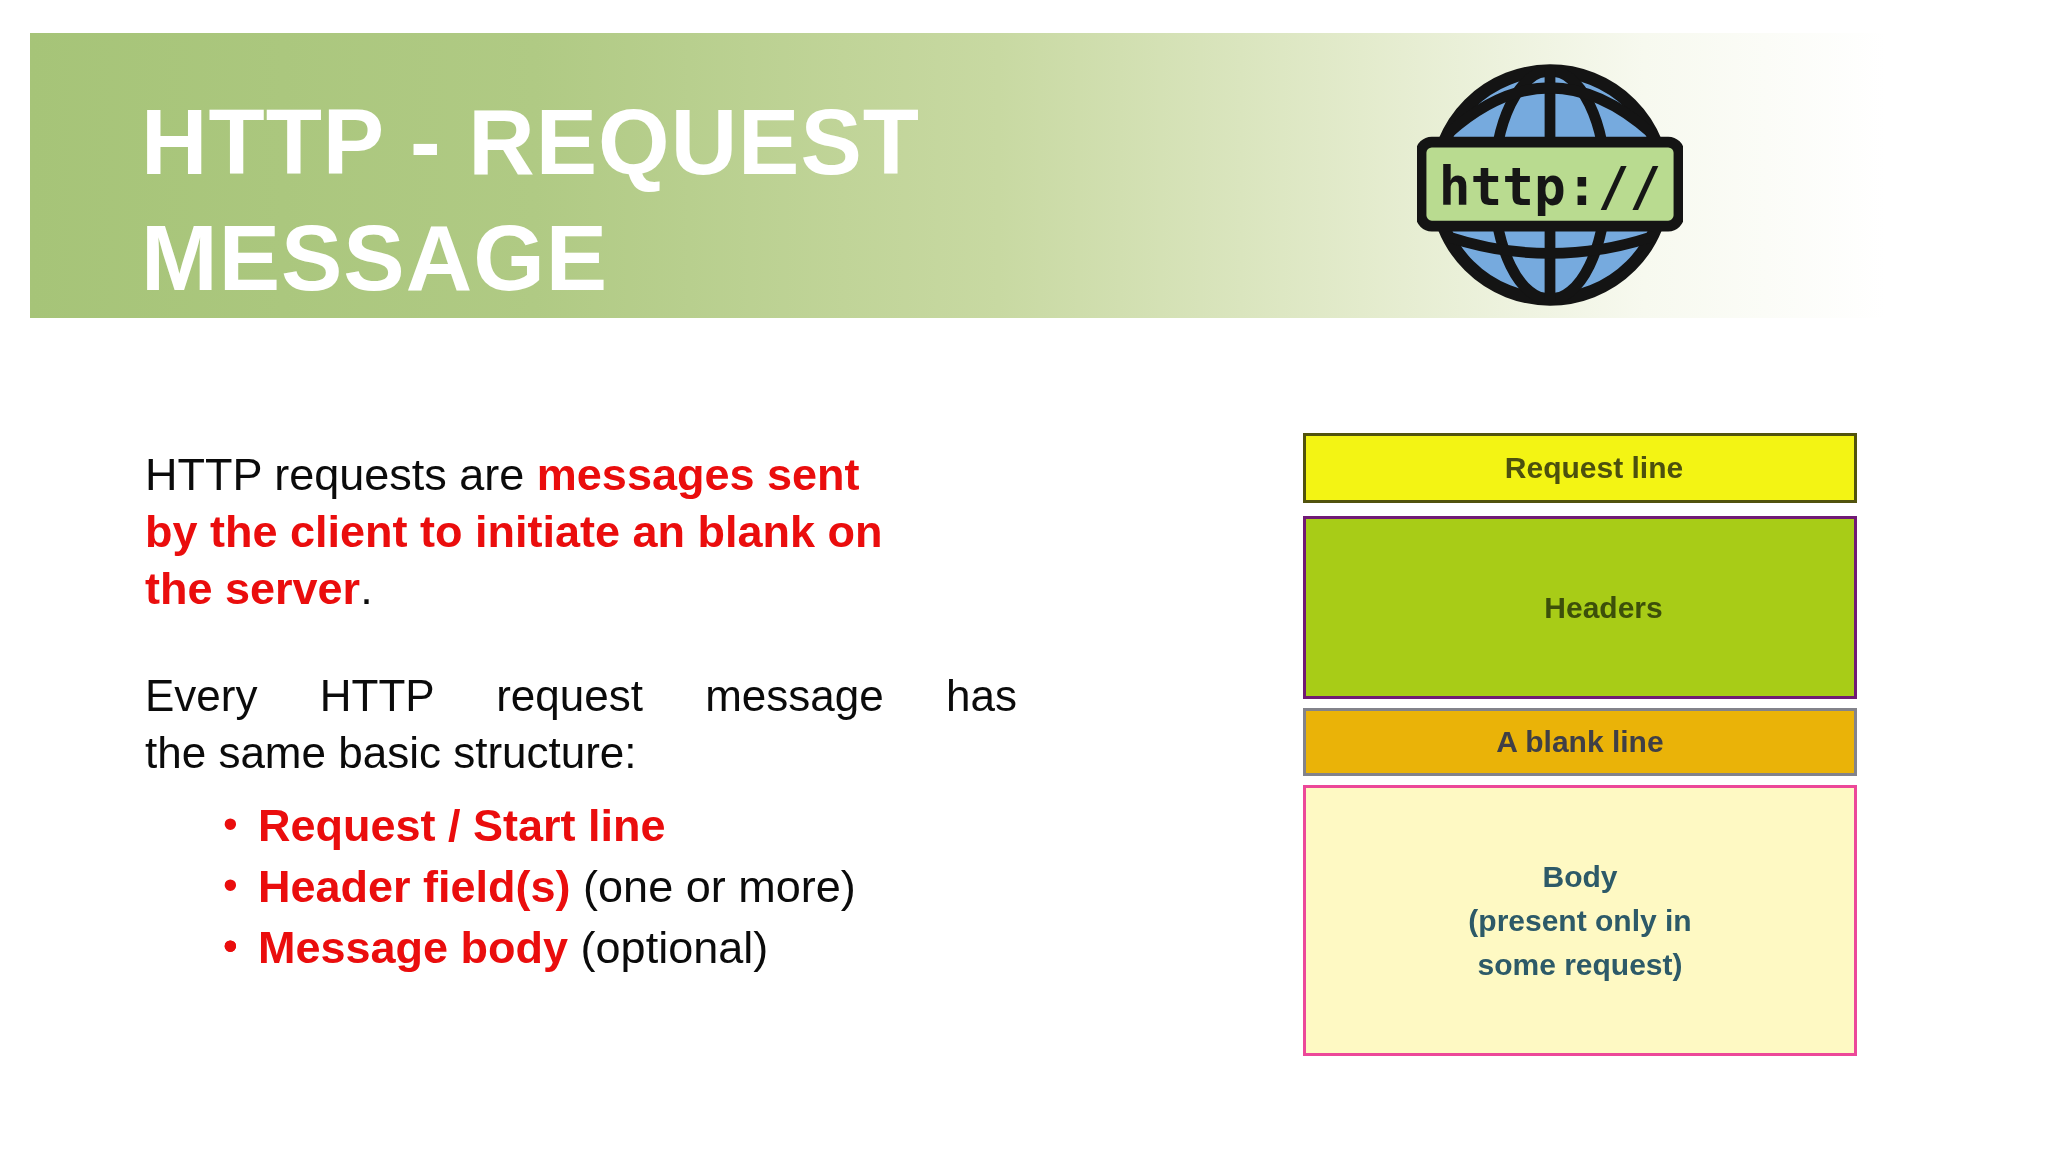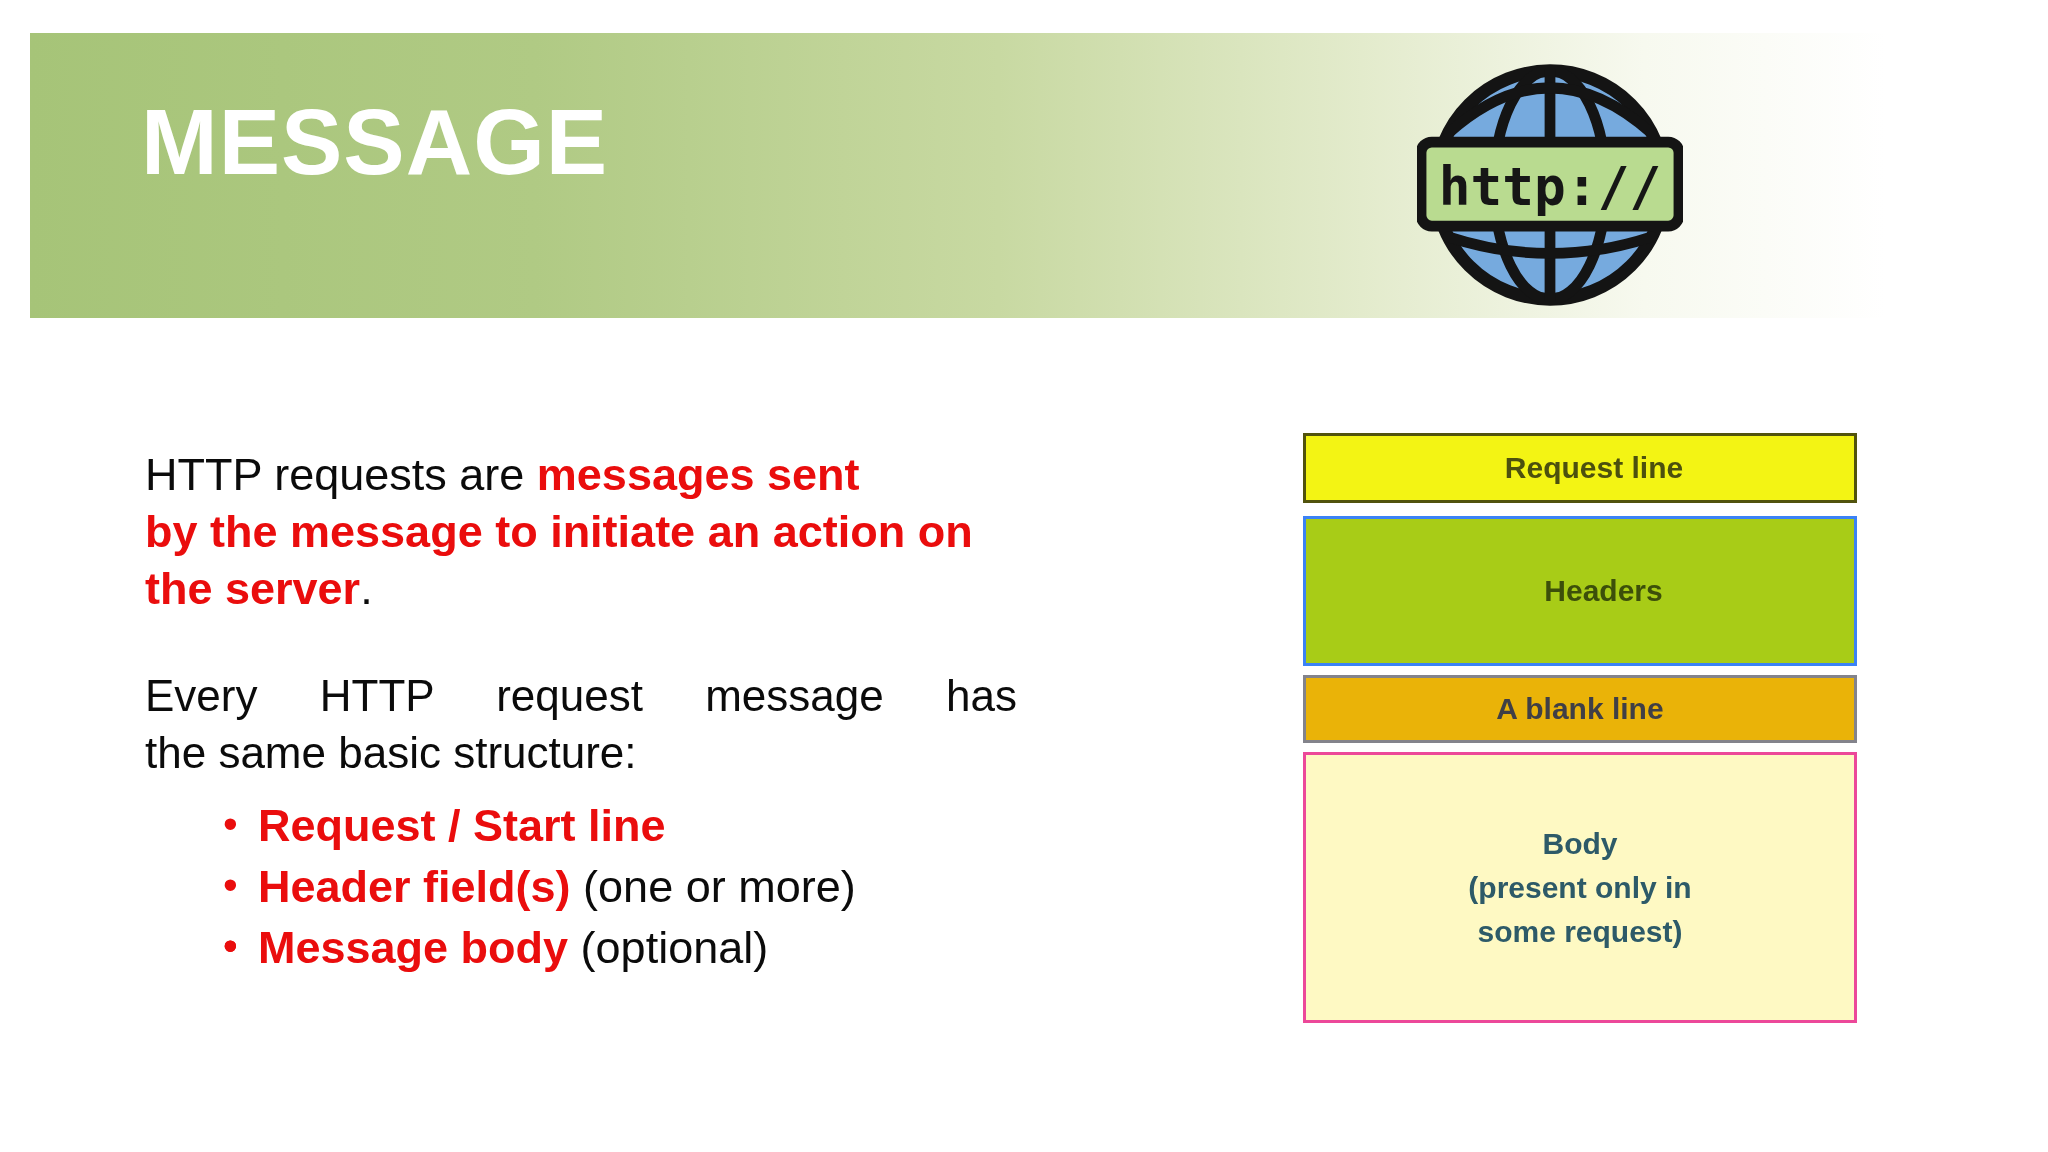--- a/index.html
+++ b/index.html
@@ -46,49 +46,50 @@
   }
 
   
   .diagram{position:absolute;left:1303px;top:433px;width:554px;}
   .box{
     box-sizing:border-box;width:100%;
     display:flex;flex-direction:column;align-items:center;justify-content:center;
     text-align:center;font-weight:bold;font-size:30px;
   }
   .box-request{height:70px;background:#f3f414;border:3px solid #51530d;color:#4c500e;margin-bottom:13px;padding-left:28px;}
-  .box-headers{height:150px;background:#a8cc17;border:3px solid #3b82f6;color:#3c4f0a;margin-bottom:9px;padding-left:47px;}
+  .box-headers{height:183px;background:#a8cc17;border:3px solid #701a75;color:#3c4f0a;margin-bottom:9px;padding-left:47px;}
   .box-blank{height:68px;background:#eab308;border:3px solid #83838b;color:#3f3f46;margin-bottom:9px;}
   .box-body{height:271px;background:#fef9c3;border:3px solid #ec4899;color:#2d5a68;line-height:44px;}
 </style>
 </head>
 <body>
 
 <div>
 
   <div class="banner"></div>
   <div class="title">
+    <div>HTTP - REQUEST</div>
     <div>MESSAGE</div>
   </div>
 
   <svg class="globe" viewBox="-6 0 272 260" aria-hidden="true">
     <circle cx="130" cy="130" r="117" fill="#76aade" stroke="#141414" stroke-width="13"></circle>
     <g stroke="#141414" stroke-width="11" fill="none" stroke-linecap="round">
       <ellipse cx="130" cy="130" rx="57" ry="117"></ellipse>
       <line x1="130" y1="13" x2="130" y2="247"></line>
       <path d="M 26 77 Q 130 -16 234 77"></path>
       <path d="M 26 183 Q 130 217 234 183"></path>
     </g>
     <rect x="-2" y="86" width="264" height="86" rx="11" fill="#b9db90" stroke="#141414" stroke-width="11"></rect>
     <text x="130" y="150" text-anchor="middle" font-size="54" font-weight="bold" font-family="DejaVu Sans Mono, monospace" fill="#161616">http://</text>
   </svg>
 
   <div class="p1">
     <div><span>HTTP requests are </span><span class="em">messages sent</span></div>
-    <div><span class="em">by the message to initiate an action on</span></div>
+    <div><span class="em">by the client to initiate an blank on</span></div>
     <div><span class="em">the server</span><span>.</span></div>
   </div>
 
   <div class="p2">
     <div class="justified">Every HTTP request message has</div>
     <div>the same basic structure:</div>
   </div>
 
   <ul class="bullets">
     <li><span class="dot">•</span><span class="em">Request / Start line</span><span></span></li>

